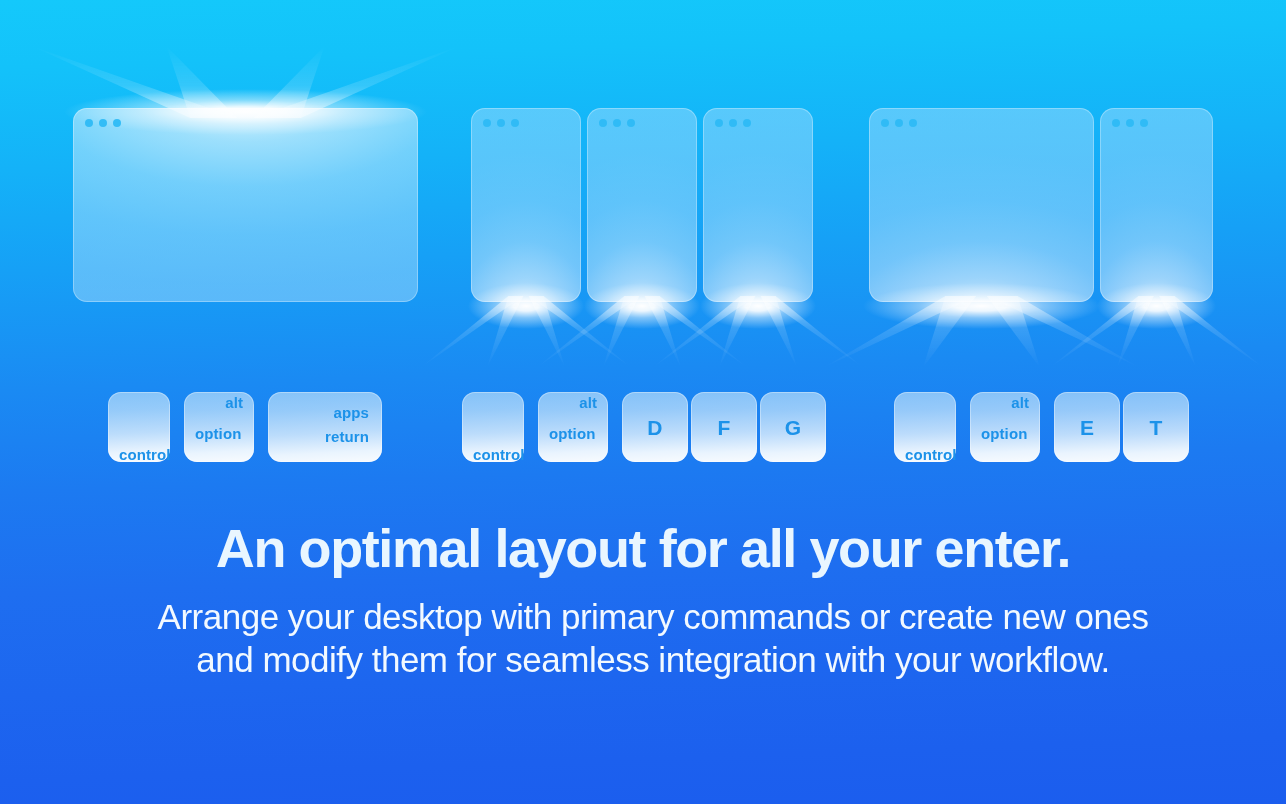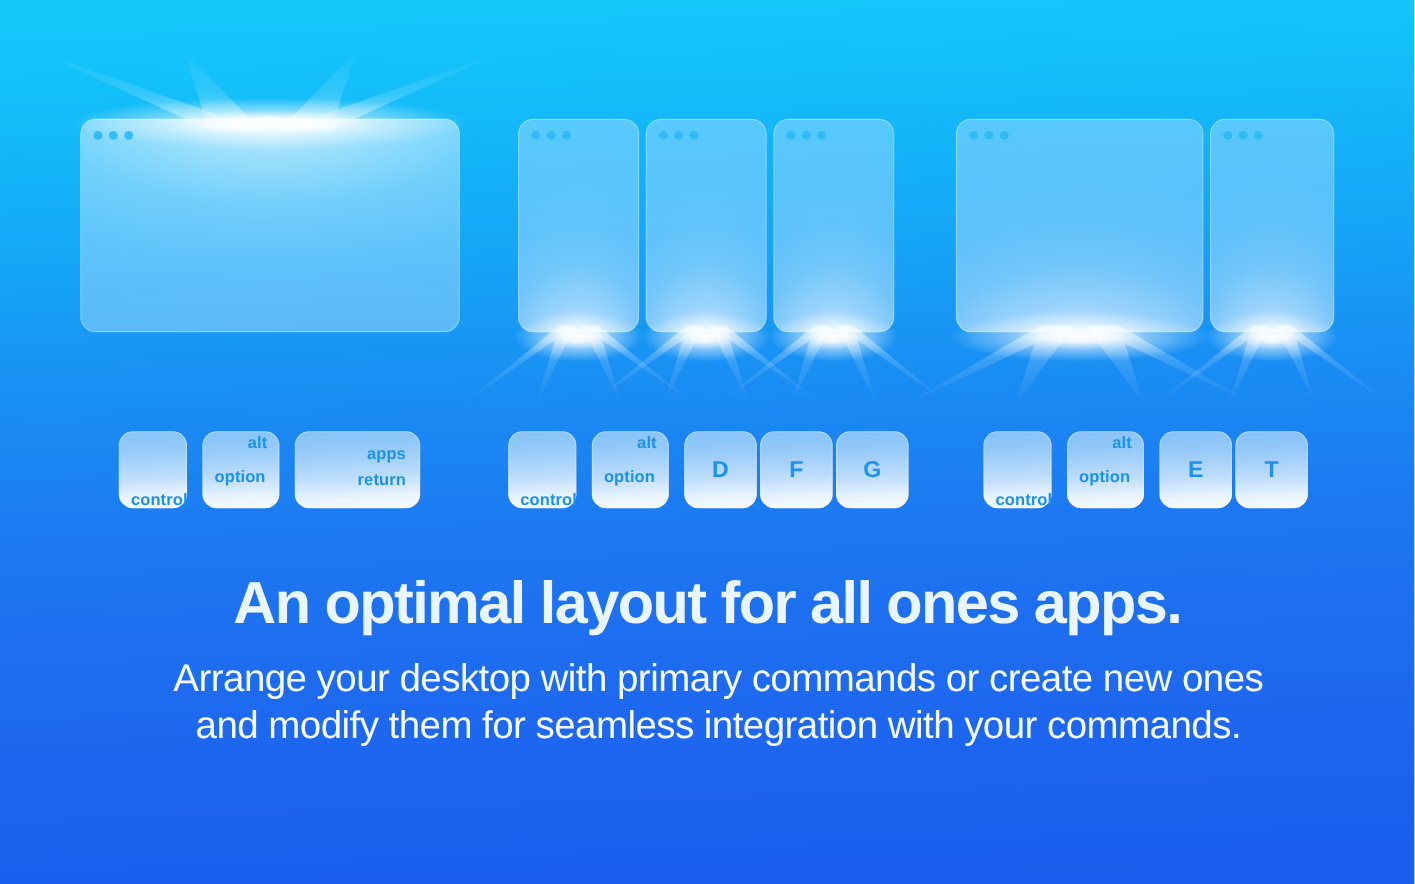--- a/index.html
+++ b/index.html
@@ -326,20 +326,20 @@
       </div>
       <div class="key" style="position: absolute; left: 1054px; top: 392px; width: 66px; height: 70px;">
         <span class="lbl mid">E</span>
       </div>
       <div class="key" style="position: absolute; left: 1123px; top: 392px; width: 66px; height: 70px;">
         <span class="lbl mid">T</span>
       </div>
     </div>
 
   <div class="copy">
-    <div class="headline">An optimal layout for all ones apps.</div>
+    <div class="headline">An optimal layout for all your enter.</div>
     <div class="sub">
       <span>Arrange your desktop with primary commands or create new ones</span>
-      <span>and modify them for seamless integration with your commands.</span>
+      <span>and modify them for seamless integration with your workflow.</span>
     </div>
   </div>
 
 </div>
 
 </body></html>

